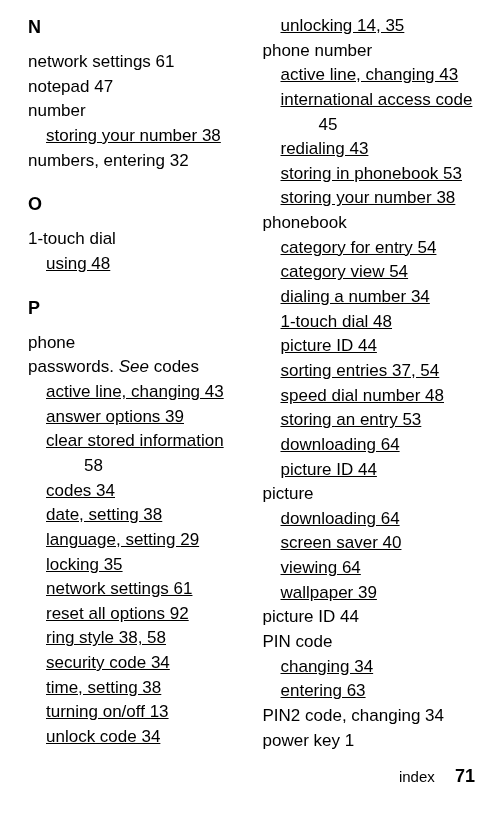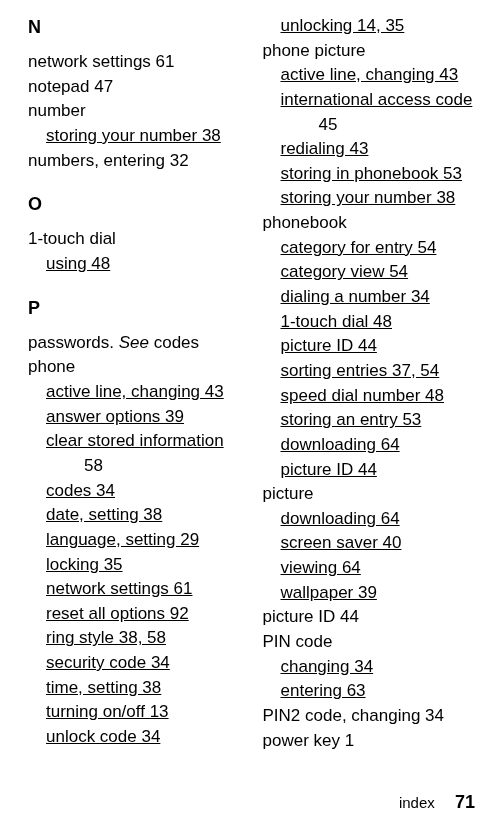--- a/index.html
+++ b/index.html
@@ -43,21 +43,21 @@
   }
   .sub {
     padding-left: 18px;
     text-decoration: underline;
   }
   .sub2 {
     padding-left: 56px;
   }
   .footer {
     position: absolute;
-    bottom: 2px;
+    bottom: 28px;
     right: 28px;
     font-size: 15px;
   }
   .footer .pagenum {
     font-weight: bold;
     font-size: 18px;
     margin-left: 16px;
   }
 </style>
 </head>
@@ -71,44 +71,44 @@
     <div class="entry">notepad  47</div>
     <div class="entry">number</div>
     <div class="entry sub">storing your number  38</div>
     <div class="entry">numbers, entering  32</div>
 
     <div class="section-letter" style="margin-top:18px">O</div>
     <div class="entry">1-touch dial</div>
     <div class="entry sub">using  48</div>
 
     <div class="section-letter" style="margin-top:18px">P</div>
+    <div class="entry">phone</div>
     <div class="entry">
       <span>passwords. </span><span class="see">See</span><span> codes</span>
     </div>
-    <div class="entry">phone</div>
     <div class="entry sub">active line, changing  43</div>
     <div class="entry sub">answer options  39</div>
     <div class="entry sub">clear stored information  </div>
     <div class="entry sub2">58</div>
     <div class="entry sub">codes  34</div>
     <div class="entry sub">date, setting  38</div>
     <div class="entry sub">language, setting  29</div>
     <div class="entry sub">locking  35</div>
     <div class="entry sub">network settings  61</div>
     <div class="entry sub">reset all options  92</div>
     <div class="entry sub">ring style  38, 58</div>
     <div class="entry sub">security code  34</div>
     <div class="entry sub">time, setting  38</div>
     <div class="entry sub">turning on/off  13</div>
     <div class="entry sub">unlock code  34</div>
   </div>
 
   <div class="col">
     <div class="entry sub">unlocking  14, 35</div>
-    <div class="entry">phone picture</div>
+    <div class="entry">phone number</div>
     <div class="entry sub">active line, changing  43</div>
     <div class="entry sub">international access code  </div>
     <div class="entry sub2">45</div>
     <div class="entry sub">redialing  43</div>
     <div class="entry sub">storing in phonebook  53</div>
     <div class="entry sub">storing your number  38</div>
     <div class="entry">phonebook</div>
     <div class="entry sub">category for entry  54</div>
     <div class="entry sub">category view  54</div>
     <div class="entry sub">dialing a number  34</div>

